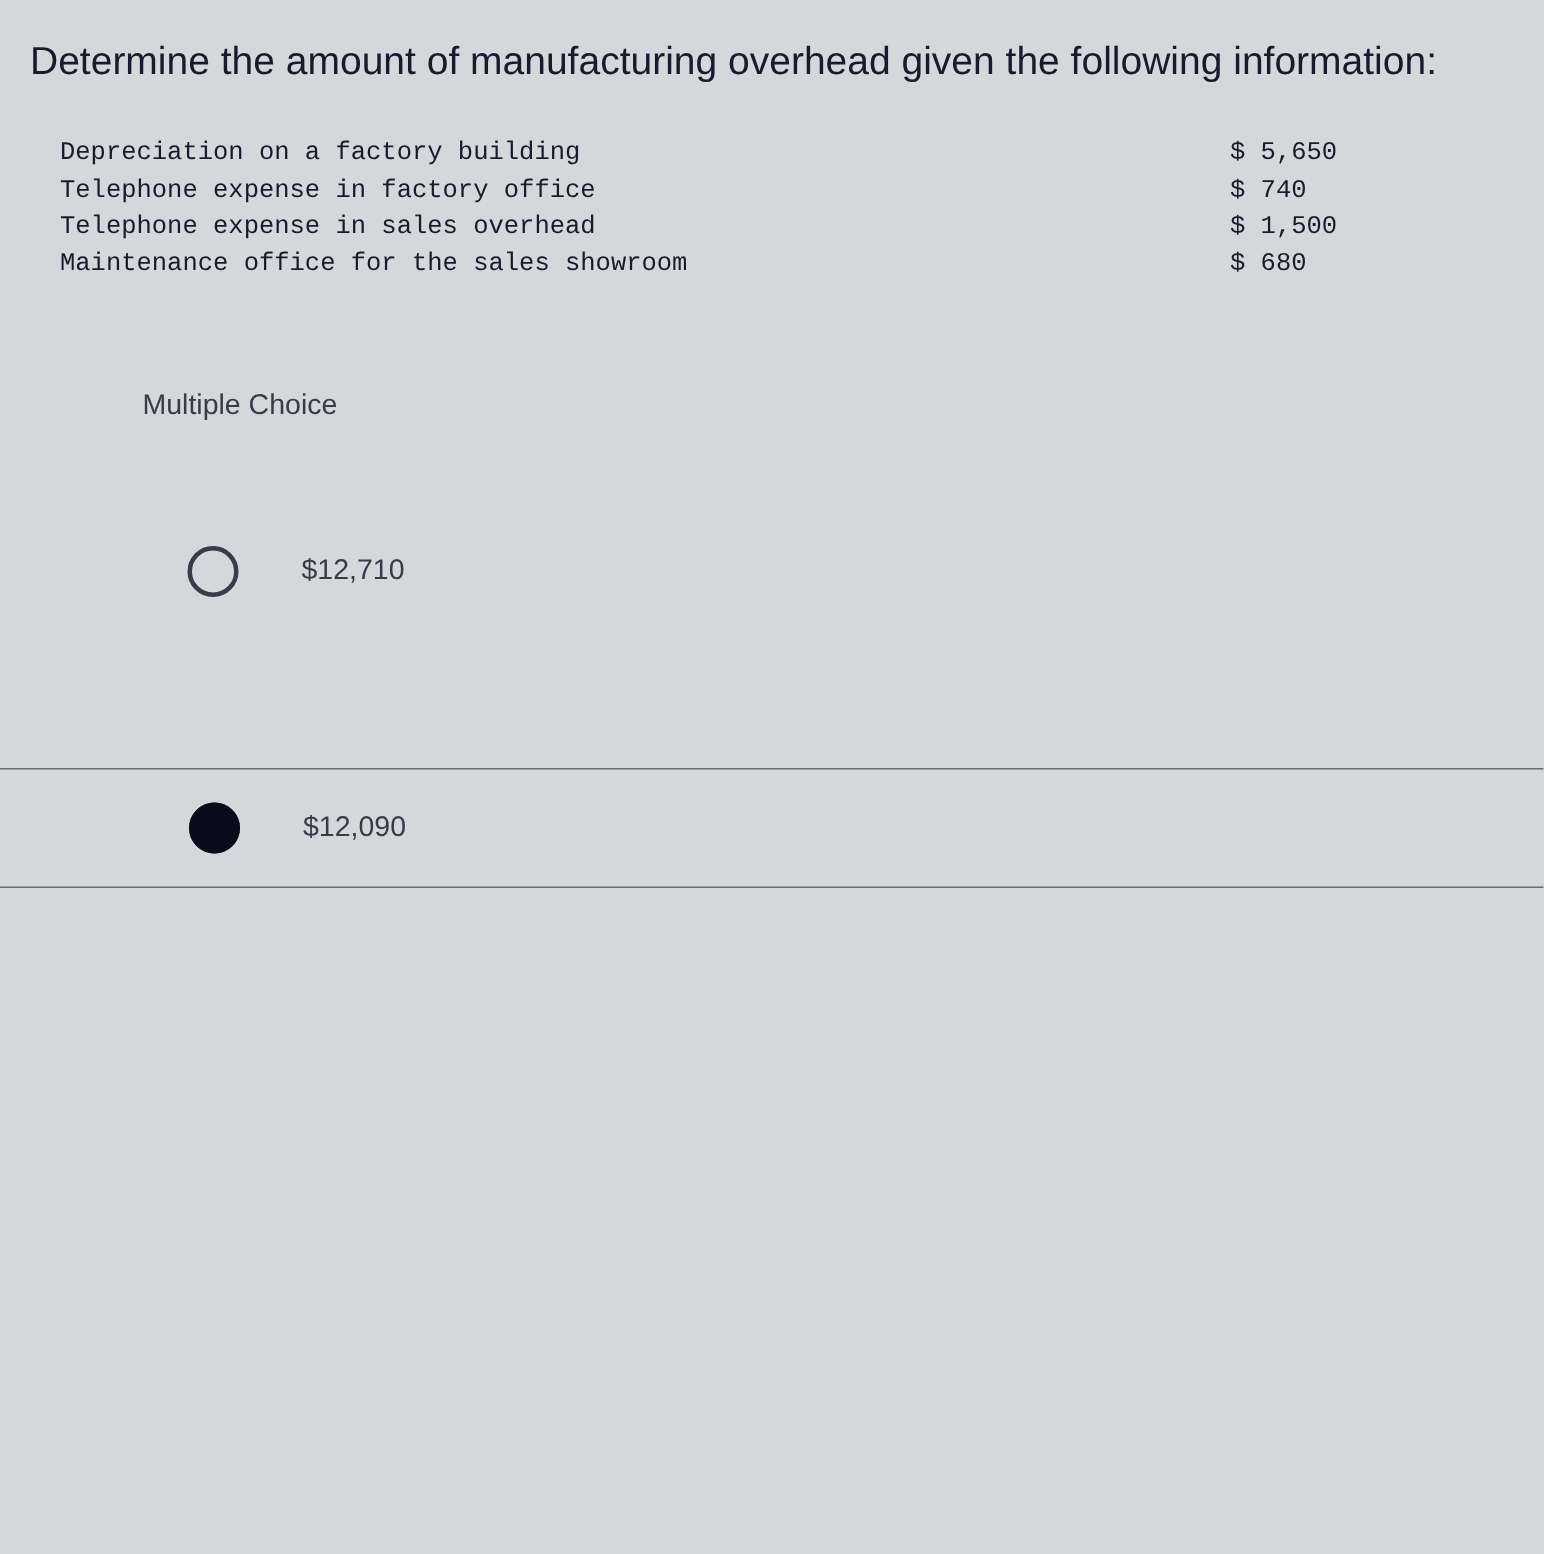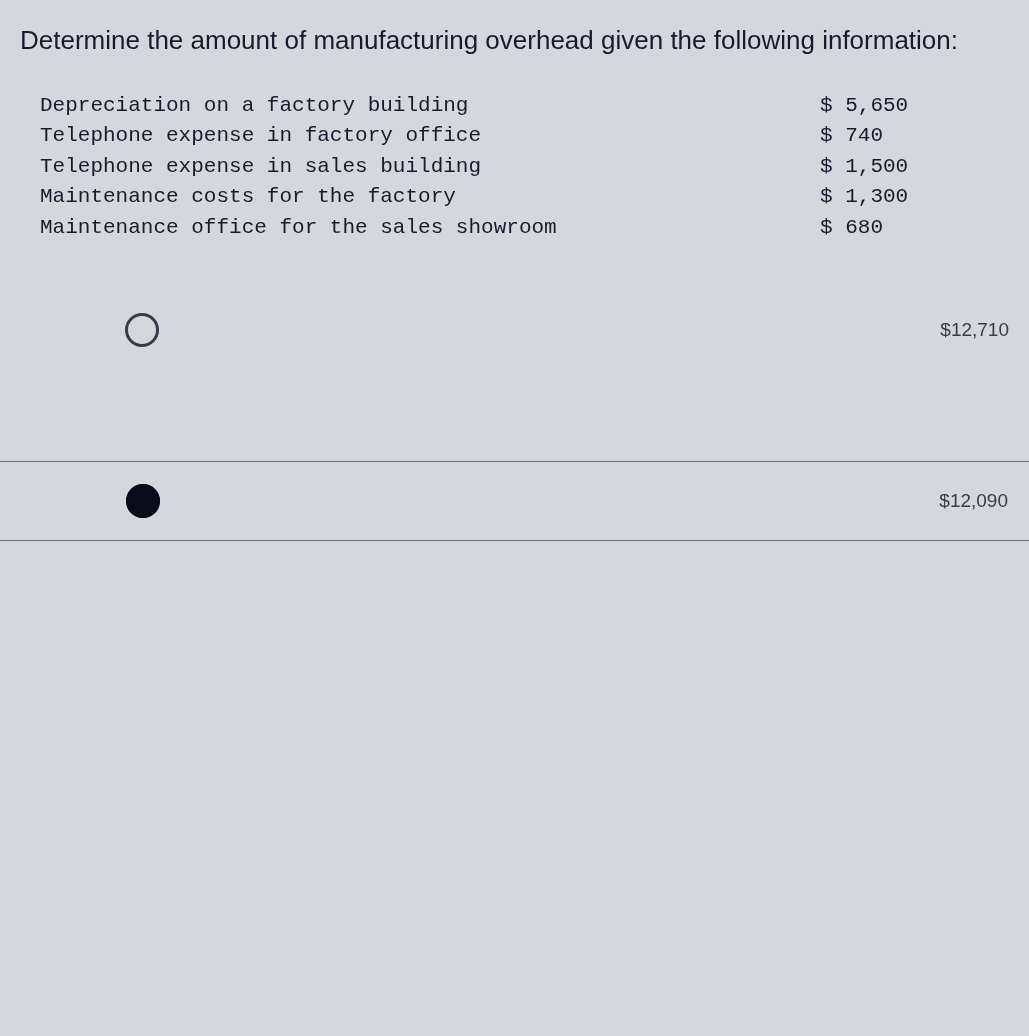--- a/index.html
+++ b/index.html
@@ -17,24 +17,24 @@
       overflow: hidden;
     }
     .question-title {
       font-size: 26px;
       font-weight: 400;
       margin-bottom: 35px;
       color: #1a1a2e;
     }
     .data-table {
       font-family: 'Courier New', Courier, monospace;
-      font-size: 21px;
+      font-size: 17px;
       line-height: 1.45;
       margin-left: 20px;
-      margin-bottom: 48px;
+      margin-bottom: 70px;
       color: #1a1a2e;
     }
     .data-row {
       display: flex;
       justify-content: space-between;
       width: 900px;
     }
     .data-desc {
       white-space: pre;
     }
@@ -50,21 +50,20 @@
       font-weight: 400;
       color: #3a3a4a;
       margin-bottom: 60px;
     }
     .choice {
       display: flex;
       align-items: center;
       margin-bottom: 92px;
       position: relative;
       padding: 22px 0;
-      justify-content: space-between;
     }
     .choice.selected-wrap {
       border: 1px solid #6a6a7a;
       border-radius: 3px;
       margin-left: -1000px;
       margin-right: -1000px;
       padding-left: 1000px;
       padding-right: 1000px;
     }
     .radio {
@@ -101,34 +100,31 @@
 <div class="data-table">
   <div class="data-row">
     <span class="data-desc">Depreciation on a factory building</span>
     <span class="data-amount">$ 5,650</span>
   </div>
   <div class="data-row">
     <span class="data-desc">Telephone expense in factory office</span>
     <span class="data-amount">$ 740</span>
   </div>
   <div class="data-row">
-    <span class="data-desc">Telephone expense in sales building</span>
+    <span class="data-desc">Telephone expense in sales overhead</span>
     <span class="data-amount">$ 1,500</span>
-  </div>
-  <div class="data-row">
-    <span class="data-desc">Maintenance costs for the factory</span>
-    <span class="data-amount">$ 1,300</span>
   </div>
   <div class="data-row">
     <span class="data-desc">Maintenance office for the sales showroom</span>
     <span class="data-amount">$ 680</span>
   </div>
 </div>
 
 <div class="mc-section">
+  <div class="mc-label">Multiple Choice</div>
 
   <div class="choice">
     <span class="radio"></span>
     <span class="choice-text">$12,710</span>
   </div>
 
 
   <div class="choice selected-wrap">
     <span class="radio filled"></span>
     <span class="choice-text">$12,090</span>

